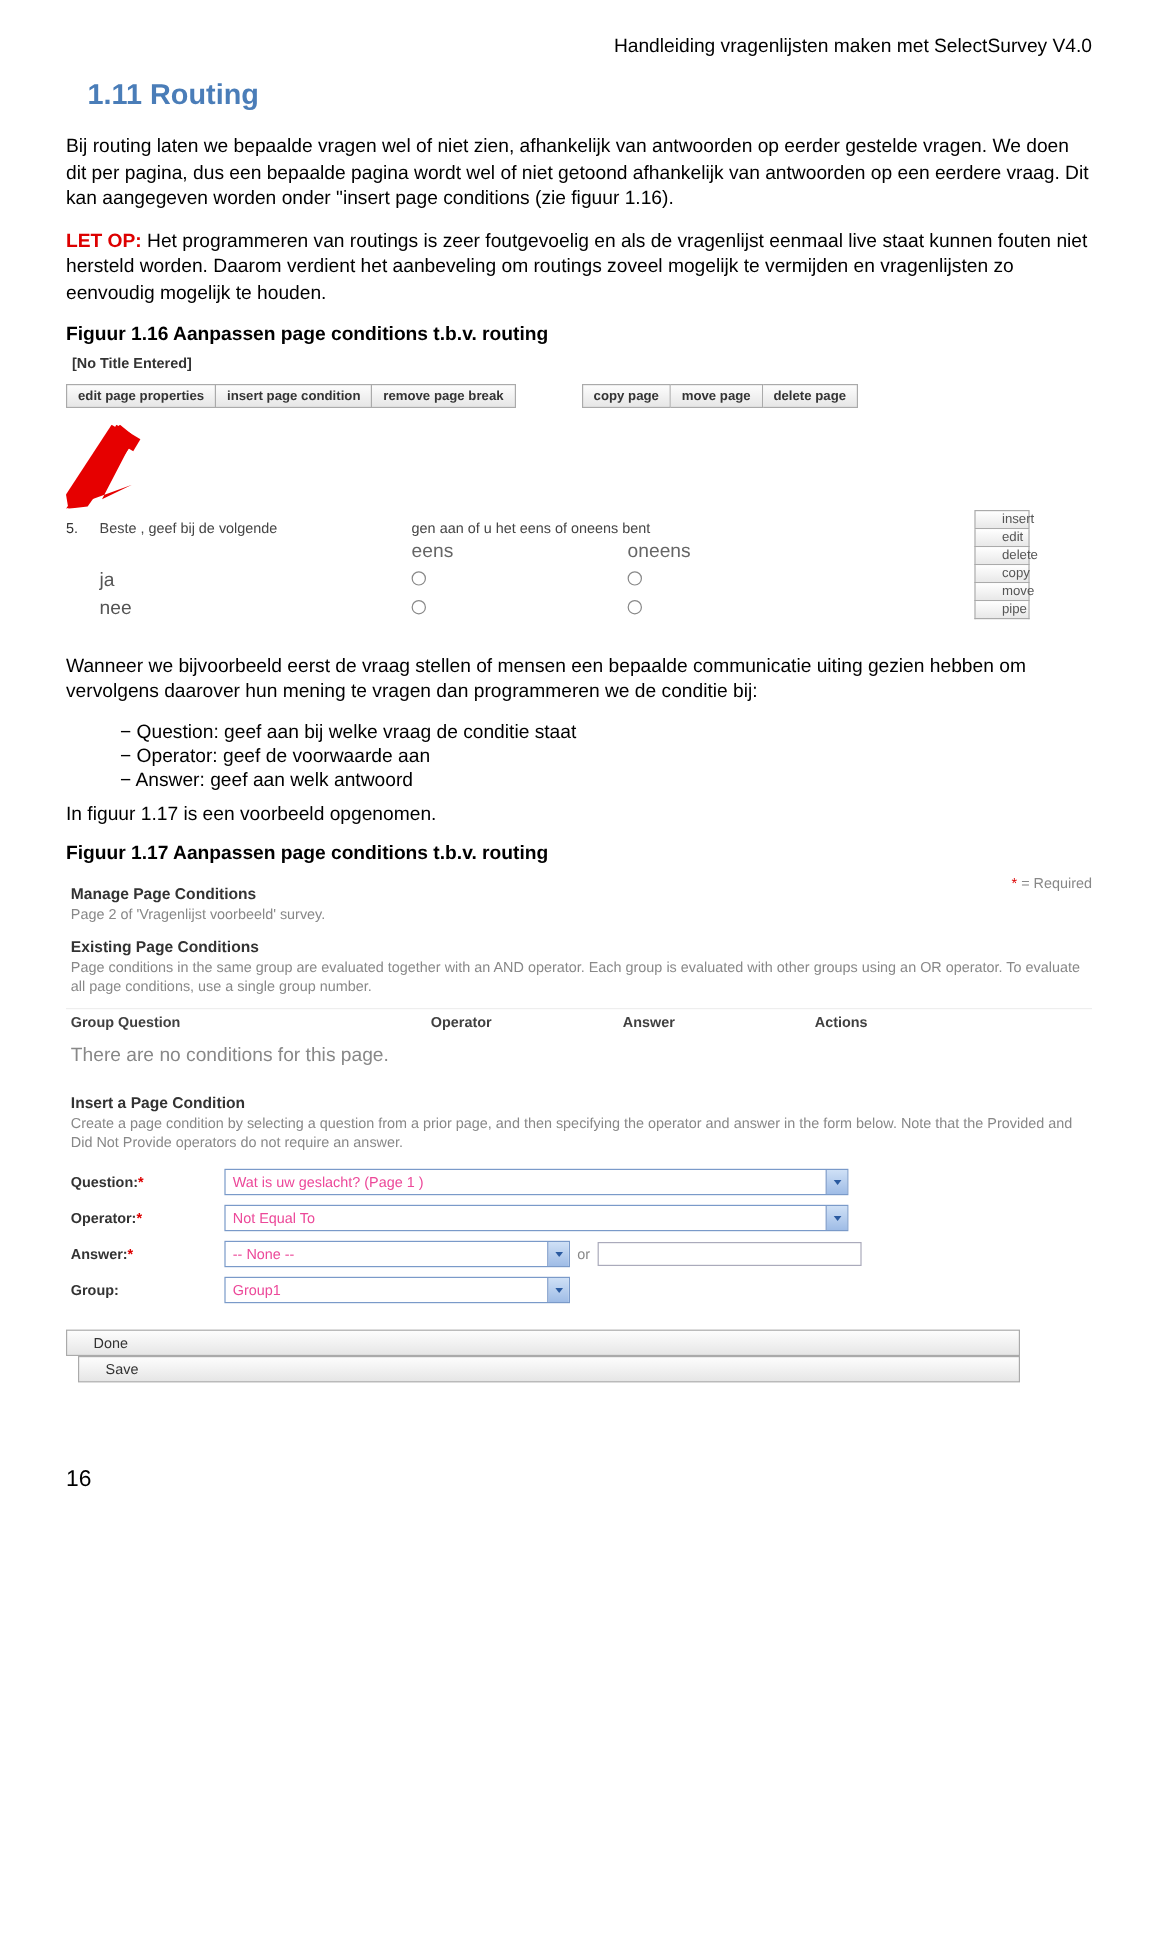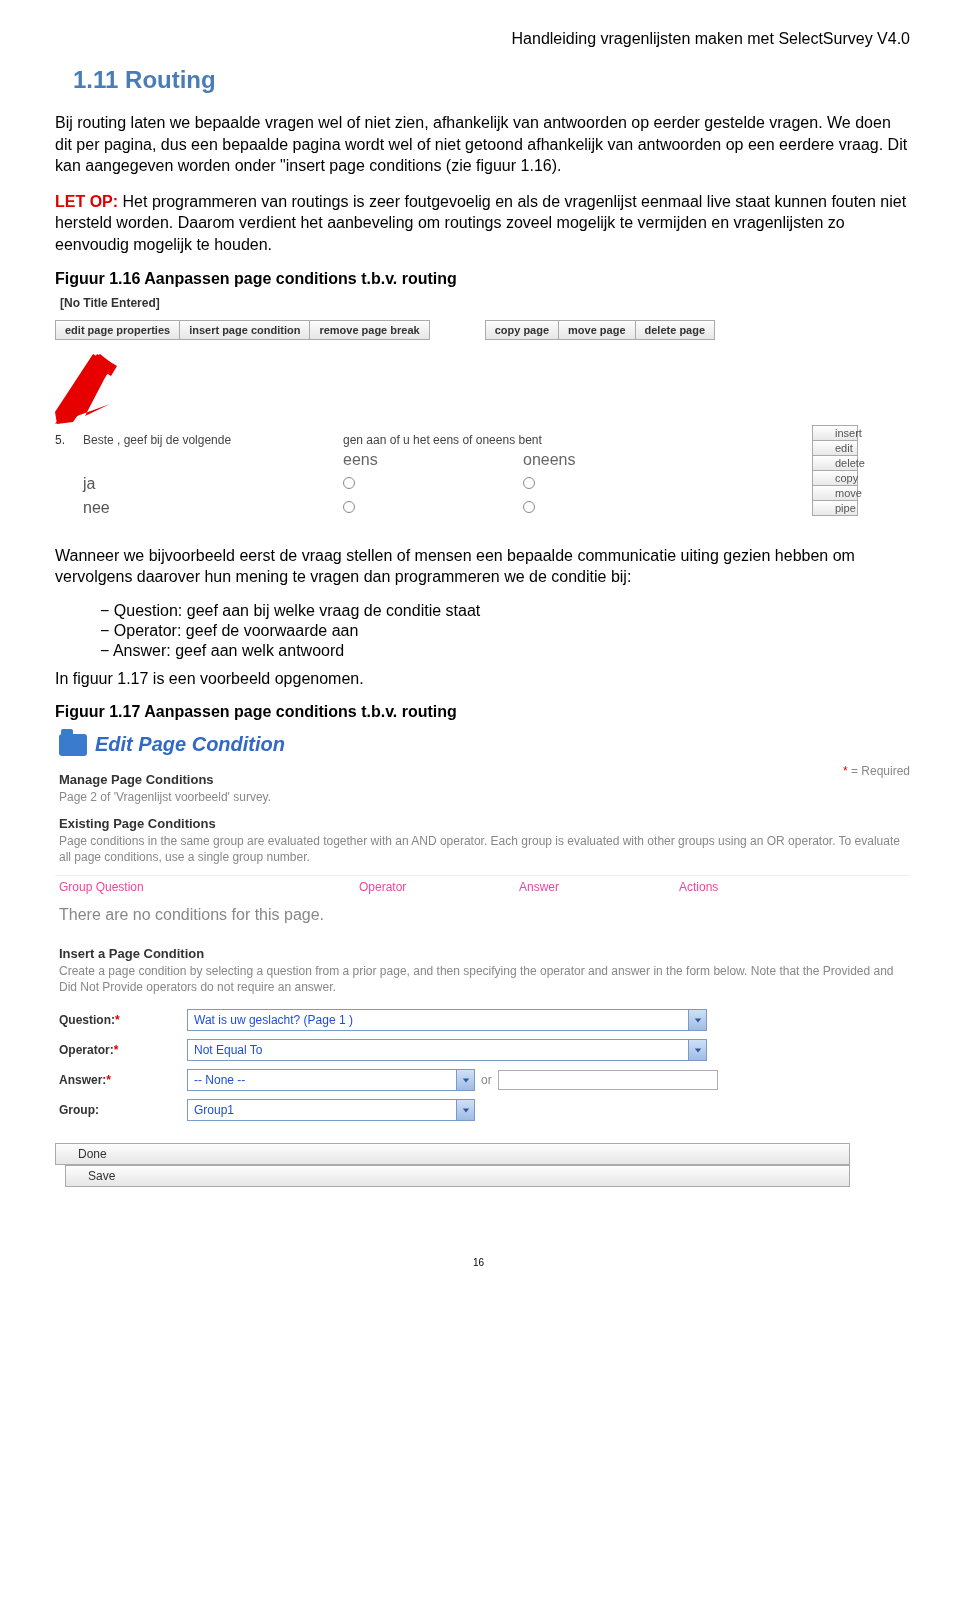--- a/index.html
+++ b/index.html
@@ -108,51 +108,51 @@
     content:""; position:absolute; top:-5px; left:2px; width:12px; height:6px;
     background:#3B7BCE; border-radius:2px 2px 0 0;
   }
   .epc-title { color:#3169c6; font-size:20px; font-weight:bold; font-style: italic; }
   .sec-head { font-weight:bold; color:#333; font-size:13px; margin: 8px 0 2px 4px; }
   .sec-sub { color:#888; font-size:12px; margin: 0 0 10px 4px; line-height:1.35; }
   .req-note { float:right; color:#888; font-size:12px; }
   .req-star { color:#d00; }
   .tbl-head {
     display:grid; grid-template-columns: 300px 160px 160px 1fr;
-    color:#ec4899; font-size:12px; font-weight:normal; padding: 4px 4px; border-top:1px solid #eee;
+    color:#404040; font-size:12px; font-weight:bold; padding: 4px 4px; border-top:1px solid #eee;
   }
   .tbl-empty { color:#888; font-size:16px; padding:8px 4px 14px 4px; }
   .form-row {
     display:grid; grid-template-columns: 120px 1fr;
     align-items:center; gap:8px; padding: 4px 4px; font-size:12px;
   }
   .form-row .lbl { color:#333; font-weight:bold; }
   .form-row .lbl .req-star { font-weight:bold; }
   .select-box {
     display:flex; align-items:center; justify-content:space-between;
     border:1px solid #7a9ac9; background:#fff; height:22px;
-    padding: 0 0 0 6px; font-size:12px; color:#1d4ed8;
+    padding: 0 0 0 6px; font-size:12px; color:#ec4899;
   }
   .select-box .caret {
     width:18px; height:100%; background:linear-gradient(#cfe0f6,#9fbce6);
     display:flex; align-items:center; justify-content:center;
     border-left:1px solid #7a9ac9;
   }
   .caret svg { width:8px; height:8px; }
   .sel-wide { width: 520px; }
   .sel-med { width: 288px; }
   .or-text { color:#888; font-size:12px; margin: 0 6px; }
   .answer-row { display:flex; align-items:center; }
   .btn-row { display:flex; justify-content:flex-end; gap:0; padding: 18px 60px 10px 0; flex-direction: column; }
   .bbtn {
     border:1px solid #aaa; background:linear-gradient(#fdfdfd,#e6e6e6);
     padding:3px 22px; font-size:12px; color:#333;
   }
   .bbtn + .bbtn { margin-left: 10px; }
-  .page-num { text-align:center; font-size:10px; padding: 60px 8px 10px 0; }
+  .page-num { text-align:left; font-size:19px; padding: 60px 8px 10px 0; }
 </style>
 </head>
 <body>
 
 <div class="page">
   <div class="header-right">Handleiding vragenlijsten maken met SelectSurvey V4.0</div>
 
   <h2 class="section-title">1.11 Routing</h2>
 
   <p class="body-text">Bij routing laten we bepaalde vragen wel of niet zien, afhankelijk van antwoorden op eerder gestelde vragen. We doen dit per pagina, dus een bepaalde pagina wordt wel of niet getoond afhankelijk van antwoorden op een eerdere vraag. Dit kan aangegeven worden onder "insert page conditions (zie figuur 1.16).</p>
@@ -224,24 +224,20 @@
   <ul class="dash">
     <li>Question: geef aan bij welke vraag de conditie staat</li>
     <li>Operator: geef de voorwaarde aan</li>
     <li>Answer: geef aan welk antwoord</li>
   </ul>
   <p class="body-text" style="margin-top:0"> In figuur 1.17 is een voorbeeld opgenomen.</p>
 
   <p class="figure-label">Figuur 1.17 Aanpassen page conditions t.b.v. routing</p>
 
   <div class="shot117">
-    <div class="epc-bar">
-      <div class="folder-icon"></div>
-      <div class="epc-title">Edit Page Condition</div>
-    </div>
 
     <div style="overflow:hidden">
       <span class="req-note"><span class="req-star">*</span><span> = Required</span></span>
       <div class="sec-head">Manage Page Conditions</div>
     </div>
     <div class="sec-sub">Page 2 of 'Vragenlijst voorbeeld' survey.</div>
 
     <div class="sec-head">Existing Page Conditions</div>
     <div class="sec-sub">Page conditions in the same group are evaluated together with an AND operator. Each group is evaluated with other groups using an OR operator. To evaluate all page conditions, use a single group number.</div>
 

